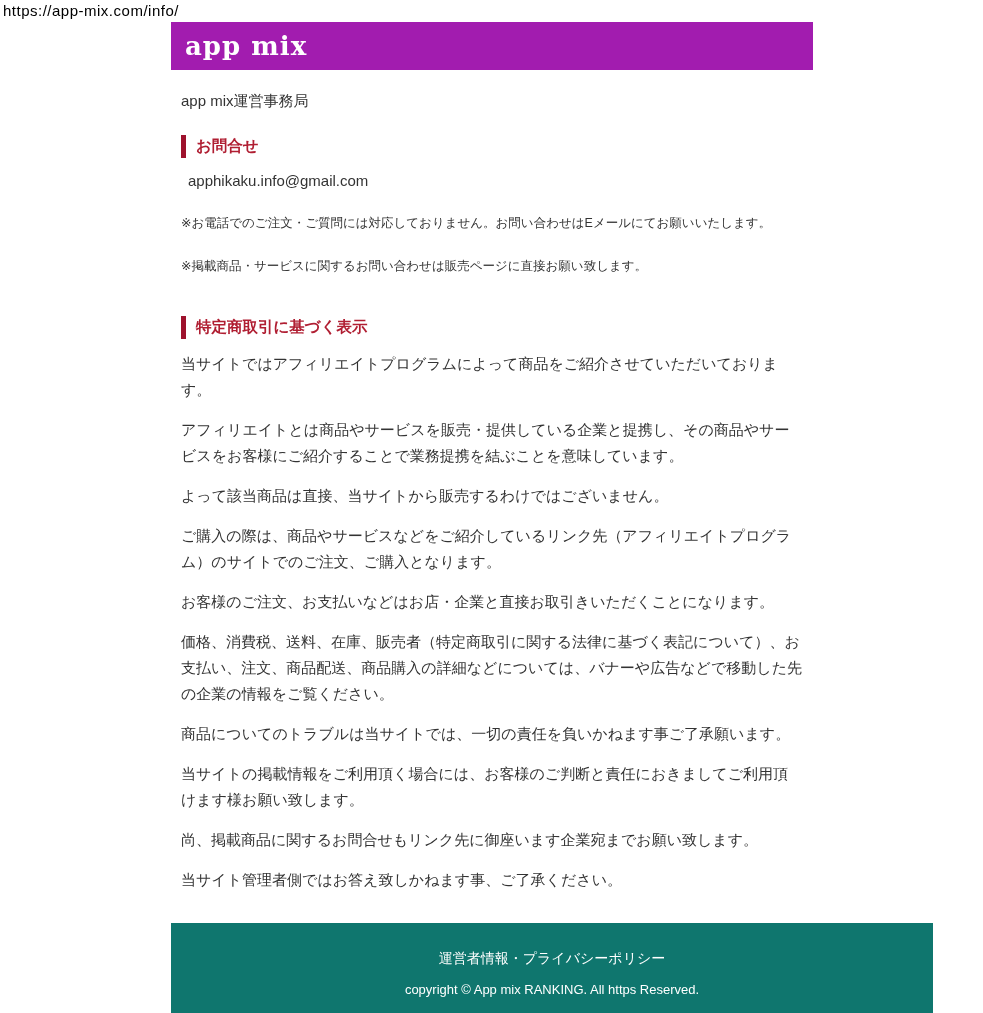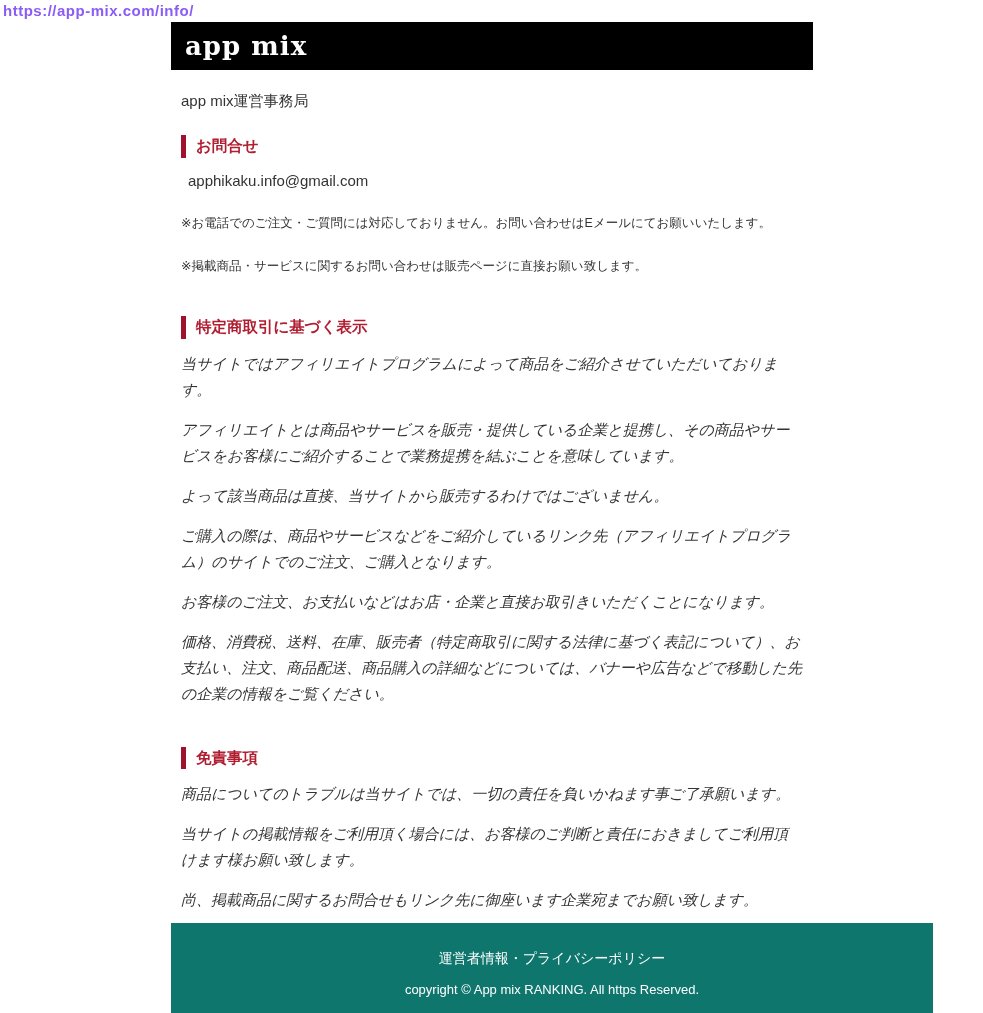--- a/index.html
+++ b/index.html
@@ -11,33 +11,33 @@
     overflow: hidden;
     font-family: "Liberation Sans", "DejaVu Sans", sans-serif;
     color: #333333;
     position: relative;
   }
   .url-annotation {
     position: absolute;
     top: 2px;
     left: 3px;
     font-size: 15px;
-    font-weight: 700;
-    color: #8b5cf6;
+    font-weight: 400;
+    color: #000000;
     letter-spacing: 0.5px;
   }
   .page {
     position: absolute;
     left: 171px;
     top: 22px;
     width: 642px;
   }
   .site-header {
     height: 48px;
-    background: #000000;
+    background: #a21caf;
     color: #ffffff;
     display: flex;
     align-items: center;
     padding: 0 14px;
     box-sizing: border-box;
   }
   .site-title {
     font-family: "DejaVu Serif", "Liberation Serif", serif;
     font-weight: bold;
     font-size: 26px;
@@ -69,21 +69,20 @@
   }
   .note {
     margin: 25px 0 0 0;
     font-size: 12.5px;
     line-height: 1.5;
   }
   .body-p {
     margin: 0 0 14px 0;
     font-size: 15px;
     line-height: 26px;
-    font-style: italic;
   }
   .site-footer {
     position: absolute;
     left: 171px;
     top: 915px;
     width: 762px;
     height: 98px;
     box-sizing: border-box;
     background: #0f766e;
     color: #ffffff;
@@ -128,21 +127,20 @@
 
     <h2 class="section-heading">特定商取引に基づく表示</h2>
 
     <p class="body-p">当サイトではアフィリエイトプログラムによって商品をご紹介させていただいております。</p>
     <p class="body-p">アフィリエイトとは商品やサービスを販売・提供している企業と提携し、その商品やサービスをお客様にご紹介することで業務提携を結ぶことを意味しています。</p>
     <p class="body-p">よって該当商品は直接、当サイトから販売するわけではございません。</p>
     <p class="body-p">ご購入の際は、商品やサービスなどをご紹介しているリンク先（アフィリエイトプログラム）のサイトでのご注文、ご購入となります。</p>
     <p class="body-p">お客様のご注文、お支払いなどはお店・企業と直接お取引きいただくことになります。</p>
     <p class="body-p">価格、消費税、送料、在庫、販売者（特定商取引に関する法律に基づく表記について）、お支払い、注文、商品配送、商品購入の詳細などについては、バナーや広告などで移動した先の企業の情報をご覧ください。</p>
 
-    <h2 class="section-heading">免責事項</h2>
 
     <p class="body-p">商品についてのトラブルは当サイトでは、一切の責任を負いかねます事ご了承願います。</p>
     <p class="body-p">当サイトの掲載情報をご利用頂く場合には、お客様のご判断と責任におきましてご利用頂けます様お願い致します。</p>
     <p class="body-p">尚、掲載商品に関するお問合せもリンク先に御座います企業宛までお願い致します。</p>
     <p class="body-p">当サイト管理者側ではお答え致しかねます事、ご了承ください。</p>
 
   </div>
 </div>
 
 <footer class="site-footer">

